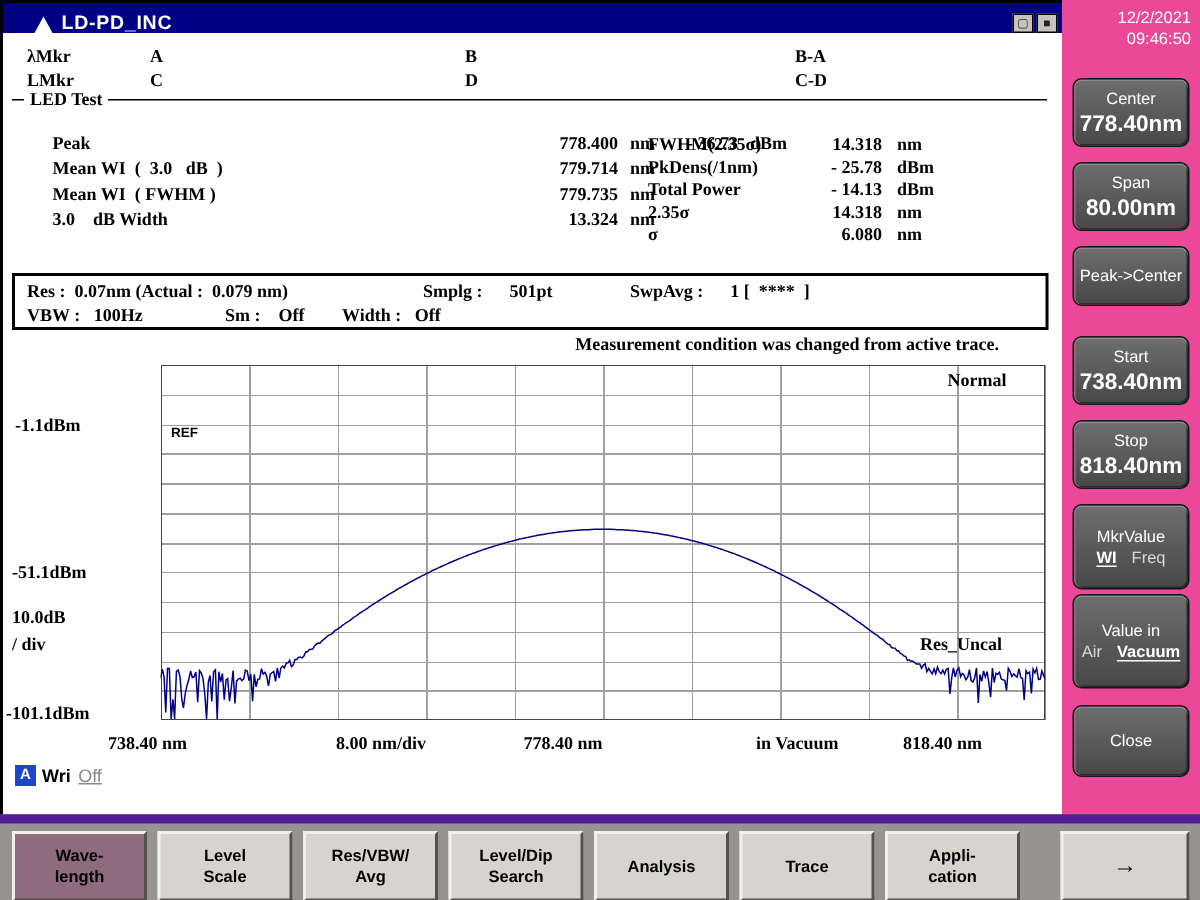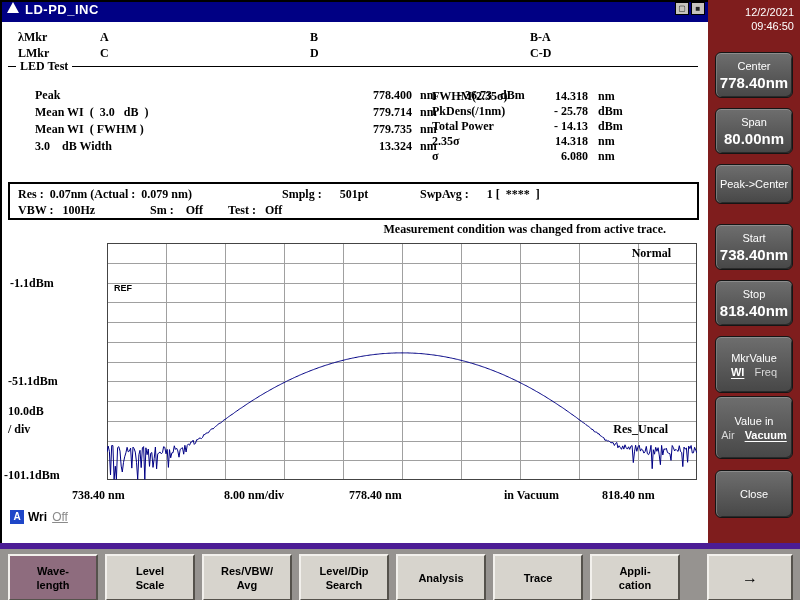--- a/index.html
+++ b/index.html
@@ -2,21 +2,21 @@
 <html><head>
 <meta charset="utf-8">
 <style>
   * { margin:0; padding:0; box-sizing:border-box; }
   html,body { width:800px; height:600px; }
   body { position:relative; background:#000; overflow:hidden;
          font-family:"Liberation Sans", sans-serif; color:#000; }
 
   
   .titlebar { position:absolute; left:2px; top:2px; width:706px; height:20px;
-              background:#000084; color:#fff; display:flex; align-items:flex-start; }
+              background:#000084; color:#fff; display:flex; align-items:flex-end;padding-left:16px; }
   .tb-tri { width:0; height:0; border-left:6px solid transparent;
             border-right:6px solid transparent; border-bottom:11px solid #fff;
             margin:0 6px 0 5px; }
   .tb-title { font-size:13px; font-weight:bold; letter-spacing:.5px; }
   .tb-btns { margin-left:auto; display:flex; gap:2px; margin-right:3px; }
   .tb-btn { width:14px; height:13px; background:#c6c3bd; border:1px solid #000;
             font-size:8px; line-height:11px; text-align:center; color:#222; cursor:pointer; }
 
   
   .main { position:absolute; left:2px; top:22px; width:706px; height:521px; background:#fff; }
@@ -43,21 +43,21 @@
   .ref-label { font-size:9px; font-weight:bold; }
 
   
   .tstat { position:absolute; left:8px; top:488px; display:flex; align-items:center; }
   .tbadge { width:14px; height:14px; background:#1e46c8; color:#fff; font-size:10px;
             font-weight:bold; text-align:center; line-height:14px; }
   .tmode { font-weight:bold; font-size:12px; margin-left:4px; }
   .tstate { font-size:12px; color:#8a8a8a; margin-left:5px; text-decoration:underline; }
 
   
-  .sidepanel { position:absolute; left:708px; top:0; width:92px; height:543px; background:#7f1d1d; }
+  .sidepanel { position:absolute; left:708px; top:0; width:92px; height:543px; background:#ec4899; }
   .dt { position:absolute; right:6px; top:5px; color:#fff; font-size:11px;
         line-height:14px; text-align:right; }
   .sbtn { position:absolute; left:7px; width:78px; color:#fff; cursor:pointer;
           background:linear-gradient(180deg,#6e6e6e,#474747);
           border:1px solid #151515; border-radius:6px;
           box-shadow:inset 0 1px 0 #8c8c8c, inset 1px 0 0 #7a7a7a, inset -1px -1px 0 #2a2a2a;
           display:flex; flex-direction:column; align-items:center; justify-content:center; gap:2px;
           font-size:11px; text-align:center; }
   .sb-lab { font-weight:normal; }
   .sb-val { font-weight:bold; font-size:15px; }
@@ -151,21 +151,21 @@
     <span class="r-val" data-bind="led_test.right_rows.4.value">6.080</span>
     <span class="r-unit" data-bind="led_test.right_rows.4.unit">nm</span>
   </div>
 
   <div class="setbox">
     <span class="abs b12" style="left:8px;top:3px" data-bind="settings.row1.0">Res :  0.07nm (Actual :  0.079 nm)</span>
     <span class="abs b12" style="left:272px;top:3px" data-bind="settings.row1.1">Smplg :      501pt</span>
     <span class="abs b12" style="left:410px;top:3px" data-bind="settings.row1.2">SwpAvg :      1 [  ****  ]</span>
     <span class="abs b12" style="left:8px;top:19px" data-bind="settings.row2.0">VBW :   100Hz</span>
     <span class="abs b12" style="left:140px;top:19px" data-bind="settings.row2.1">Sm :    Off</span>
-    <span class="abs b12" style="left:218px;top:19px" data-bind="settings.row2.2">Test :   Off</span>
+    <span class="abs b12" style="left:218px;top:19px" data-bind="settings.row2.2">Width :   Off</span>
   </div>
 
   <span class="abs b12" style="right:42px;top:200px" data-bind="message">Measurement condition was changed from active trace.</span>
 
   <div class="plot">
     <svg width="590" height="237">
         <g stroke="#a0a0a0" stroke-width="1" shape-rendering="crispEdges">
           <line x1="0.5" y1="0" x2="0.5" y2="237"></line>
           <line x1="59.5" y1="0" x2="59.5" y2="237"></line>
           <line x1="118.5" y1="0" x2="118.5" y2="237"></line>

